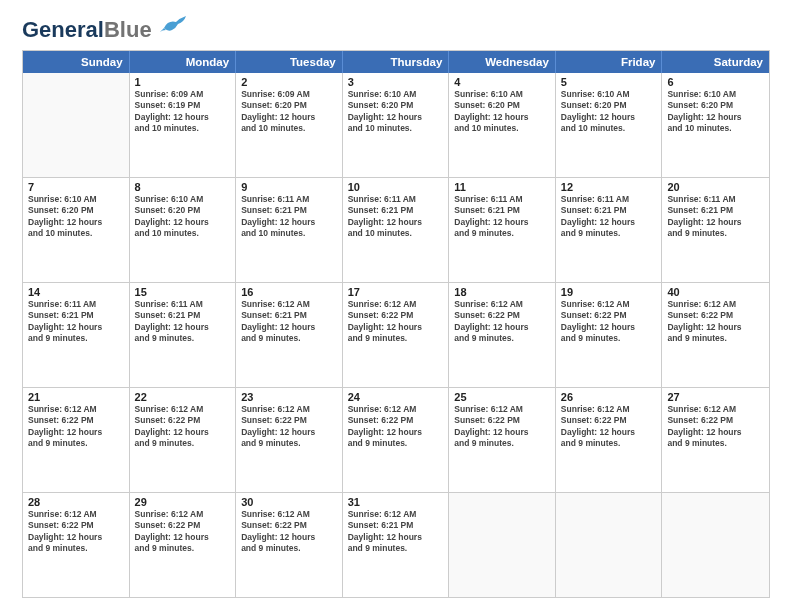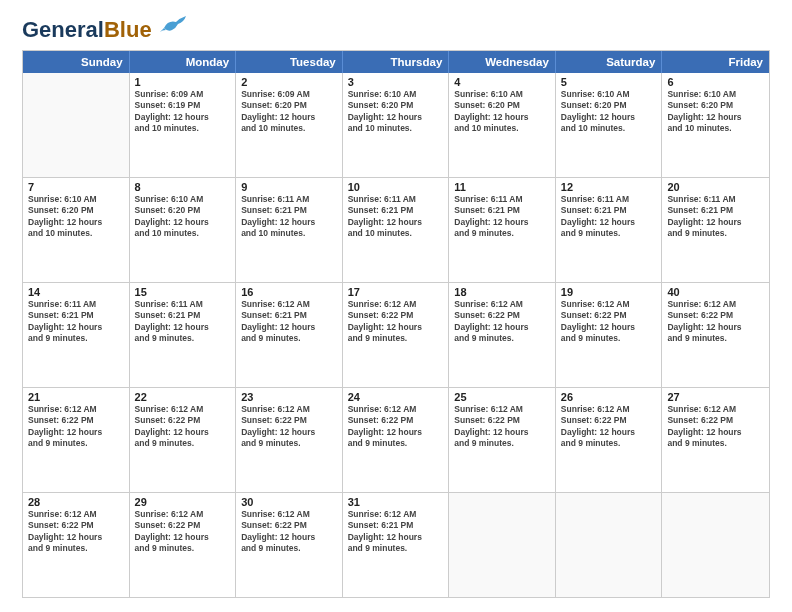--- a/index.html
+++ b/index.html
@@ -28,21 +28,21 @@
       flex-direction: column;
       align-items: flex-start;
     }
     .logo-text {
       font-size: 22px;
       font-weight: bold;
       color: #1a3a5c;
       line-height: 1;
     }
     .logo-text span {
-      color: #a16207;
+      color: #737373;
     }
     .title-block {
       text-align: right;
     }
     .month-title {
       font-size: 42px;
       font-weight: bold;
       color: #1a3a5c;
       line-height: 1;
     }
@@ -127,22 +127,22 @@
     </div>
   </div>
 
   <div class="calendar">
     <div class="cal-header">
     <div class="cal-header-cell">Sunday</div>
         <div class="cal-header-cell">Monday</div>
         <div class="cal-header-cell">Tuesday</div>
         <div class="cal-header-cell">Thursday</div>
         <div class="cal-header-cell">Wednesday</div>
+        <div class="cal-header-cell">Friday</div>
         <div class="cal-header-cell">Saturday</div>
-        <div class="cal-header-cell">Friday</div>
       </div>
     <div class="cal-body">
     <div class="cal-row">
           <div class="cal-cell empty"></div>
           <div class="cal-cell">
             <span class="day-num">1</span>
             <div class="day-info" style="white-space: pre-line;">Sunrise: 6:09 AM
 Sunset: 6:19 PM
 Daylight: 12 hours
 and 10 minutes.</div>

